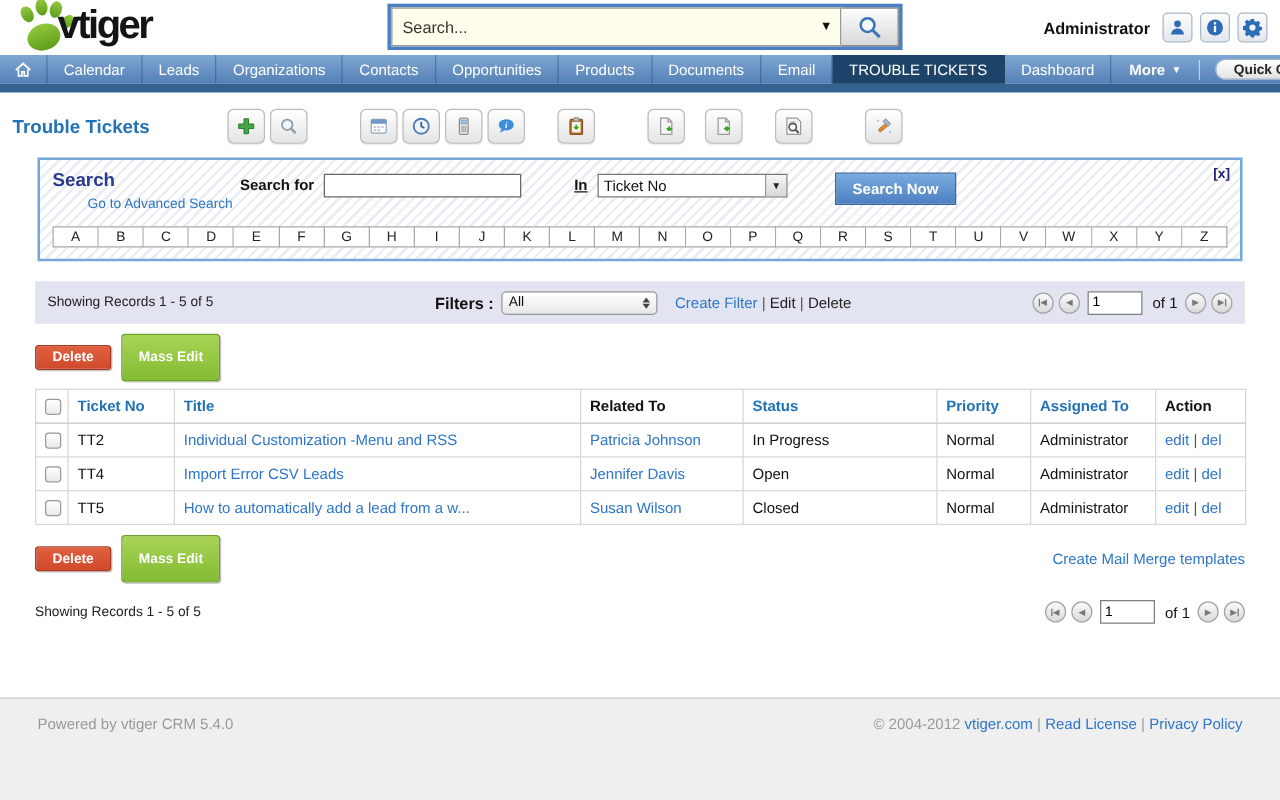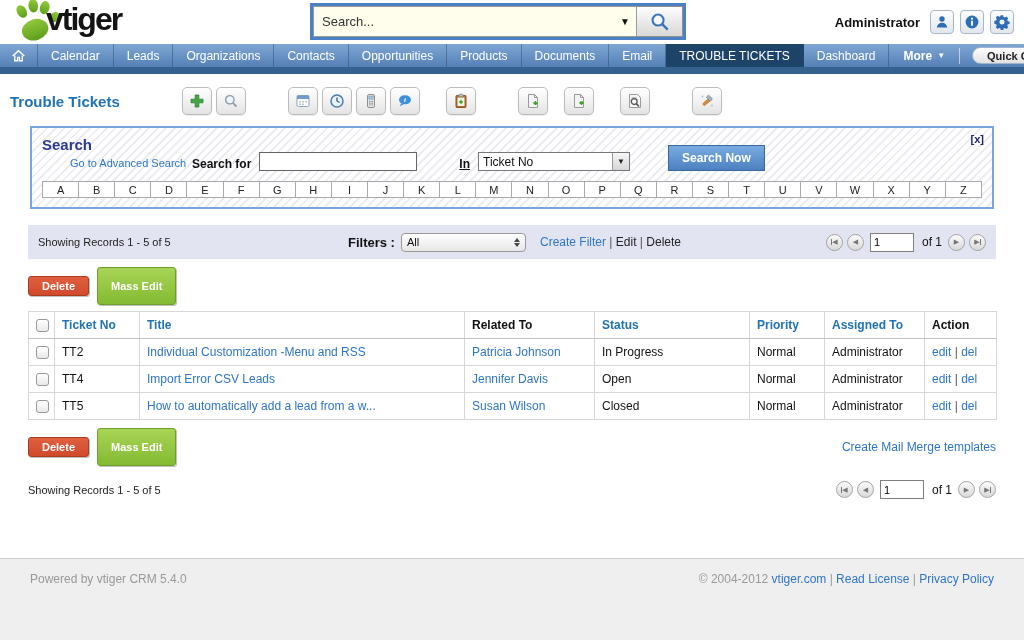--- a/index.html
+++ b/index.html
@@ -6,21 +6,21 @@
   html,body { width: 1024px; height: 640px; }
   body { font-family: "Liberation Sans", sans-serif; background: #fff; overflow: hidden; }
   .page { width: 1024px; height: 640px; display: flex; flex-direction: column; background: #fff; position: relative; }
 
   
   .hdr { height: 44px; position: relative; display: flex; align-items: center; padding: 0 10px; background: #fff; }
   .logo { position: relative; width: 180px; height: 44px; }
   .logo svg { position: absolute; left: 0; top: 0; }
   .logo .logo-text { position: absolute; left: 36px; top: 1px; font-size: 32px; font-weight: 900; letter-spacing: -2px; color: #141414; }
 
-  .top-search { position: absolute; left: 310px; top: 3px; width: 376px; height: 37px; border: 3px solid #4B80C2; background: #D7D7D7; display: flex; }
+  .top-search { position: absolute; left: 310px; top: 3px; width: 412px; height: 37px; border: 3px solid #4B80C2; background: #D7D7D7; display: flex; }
   .ts-inputwrap { flex: 1; position: relative; }
   .ts-input { width: 100%; height: 100%; border: 1px solid #9a9a9a; background: #FFFDEC; font-family: "Liberation Sans", sans-serif; font-size: 13px; color: #333; padding: 0 22px 0 8px; outline: none; }
   .ts-caret { position: absolute; right: 7px; top: 10px; font-size: 10px; color: #111; cursor: pointer; }
   .ts-btn { width: 46px; border: 1px solid #8f8f8f; border-left: none; background: linear-gradient(#FDFDFD,#D8D8D8); display: flex; align-items: center; justify-content: center; cursor: pointer; }
 
   .hdr-right { margin-left: auto; display: flex; align-items: center; gap: 6px; }
   .user-name { font-size: 13px; font-weight: bold; color: #111; margin-right: 4px; }
   .hdr-iconbtn { width: 24px; height: 24px; border: 1px solid #A9B6C6; border-radius: 4px; background: linear-gradient(#FDFDFD,#E2E7ED); display: flex; align-items: center; justify-content: center; cursor: pointer; }
 
   
@@ -38,21 +38,21 @@
   
   .title-row { display: flex; align-items: center; height: 42px; margin-top: 6px; padding-left: 10px; }
   .page-title { font-size: 15px; font-weight: bold; color: #2173B5; width: 172px; }
   .tools { display: flex; align-items: center; }
   .toolbtn { width: 30px; height: 28px; border: 1px solid #BBB; border-radius: 5px; background: linear-gradient(#FFFFFF,#E4E4E4); display: flex; align-items: center; justify-content: center; cursor: pointer; margin-right: 4px; box-shadow: 0 1px 1px rgba(0,0,0,.08); }
   .gap-lg { width: 38px; } .gap-md { width: 22px; } .gap-sm { width: 12px; }
 
   
   .search-panel { margin: 4px 30px 0; border: 2px solid #76A7DB; background: repeating-linear-gradient(135deg,#FFFFFF 0 4px,#ECEDF3 4px 6px); padding: 8px 10px 9px; position: relative; }
   .sp-close { position: absolute; right: 8px; top: 5px; font-size: 11px; font-weight: bold; color: #22246B; text-decoration: none; cursor: pointer; }
-  .sp-row1 { display: flex; align-items: flex-end; }
+  .sp-row1 { display: flex; align-items: flex-start; }
   .sp-titleblock { width: 150px; }
   .sp-title { font-size: 15px; font-weight: bold; color: #2B3990; }
   .sp-adv { font-size: 11px; color: #2E76C9; text-decoration: none; cursor: pointer; display: inline-block; margin-top: 2px; padding-left: 28px; }
   .sp-label { font-size: 12px; font-weight: bold; color: #111; margin: 5px 8px 0 0; }
   .sp-input { width: 158px; height: 19px; border: 1px solid #666; background: #fff; margin-top: 3px; font-family: "Liberation Sans", sans-serif; font-size: 12px; padding: 0 3px; outline: none; }
   .sp-in { margin-left: 42px; text-decoration: underline; }
   .selectbox { width: 152px; height: 19px; margin-top: 3px; border: 1px solid #777; background: #fff; display: flex; align-items: center; justify-content: space-between; font-size: 12px; color: #111; padding-left: 4px; cursor: pointer; }
   .selectbox .arr { width: 17px; height: 100%; background: linear-gradient(#F6F6F6,#D7D7D7); border-left: 1px solid #999; display: flex; align-items: center; justify-content: center; font-size: 8px; color: #222; }
   .search-now { margin: 2px 0 0 38px; height: 21px; padding: 12px 13px; background: linear-gradient(#7AABE0,#4C80C0); border: 1px solid #39689E; color: #fff; font-size: 12px; font-weight: bold; display: flex; align-items: center; cursor: pointer; }
   .alpha-row { display: flex; margin-top: 10px; }

